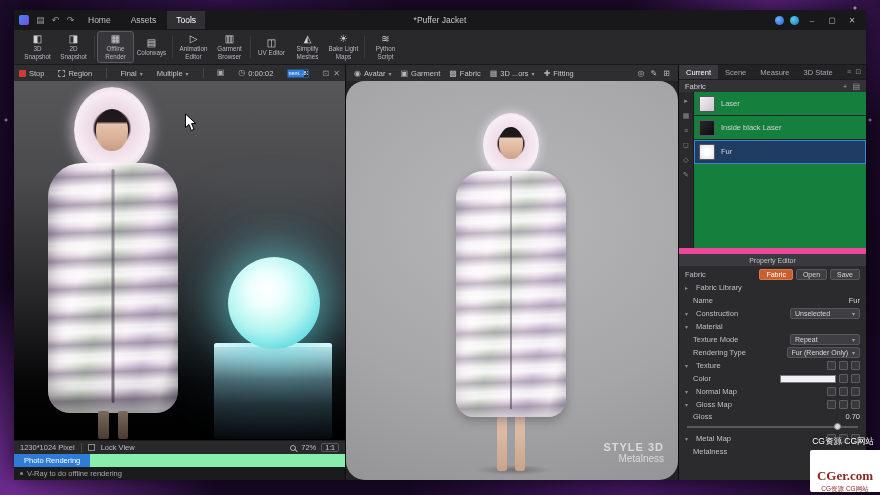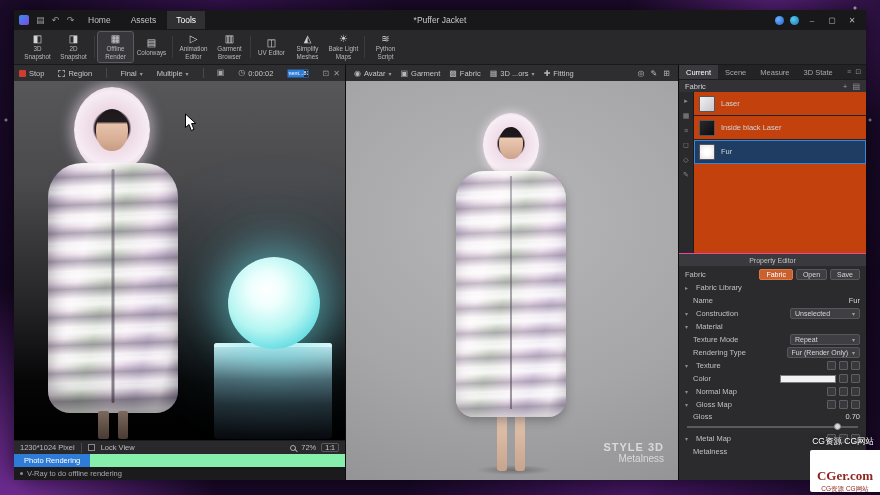--- a/index.html
+++ b/index.html
@@ -104,21 +104,21 @@
   .cursor{position:absolute;left:170px;top:32px;z-index:6;}
 
   
   .cp{width:333px;display:flex;flex-direction:column;border-right:1px solid #0d0d0f;min-width:0;}
   .ctb{height:16px;background:#2e2e31;display:flex;align-items:center;gap:9px;padding:0 8px;
        font-size:7.5px;color:#c6c6ca;flex:0 0 auto;white-space:nowrap;}
   .cbtn{display:flex;align-items:center;gap:3px;}
   .cicon{font-size:8px;color:#b6b6ba;}
   .ctb-right{margin-left:auto;display:flex;gap:6px;font-size:8px;color:#b6b6ba;}
   .cviewport{flex:1;position:relative;overflow:hidden;
-    background:radial-gradient(ellipse 120% 80% at 50% 35%,#b6b6b8 0%,#a6a6a8 55%,#909092 100%);}
+    background:radial-gradient(ellipse 120% 80% at 50% 35%,#b6b6b8 0%,#a6a6a8 55%,#909092 100%);border-radius:19px;}
   .style3d{position:absolute;right:14px;bottom:16px;text-align:right;color:rgba(255,255,255,.62);}
   .style3d .l1{font-size:11px;font-weight:bold;letter-spacing:1px;}
   .style3d .l2{font-size:10px;}
 
   .avatarC{position:absolute;left:110px;top:32px;width:110px;height:360px;}
   .hoodC{position:absolute;left:27px;top:0;width:56px;height:64px;border-radius:50%;
     background:radial-gradient(circle at 50% 48%,#2a2326 29%,#eedbe7 33%,#f8eef4 64%,#e8d4e2 80%,rgba(240,225,238,.15) 97%);
     box-shadow:0 0 9px 2px rgba(240,228,240,.6);}
   .faceC{position:absolute;left:43px;top:14px;width:24px;height:32px;border-radius:50% 50% 46% 46%;
     background:linear-gradient(180deg,#181417 0%,#201a1e 30%,#ecc9b2 36%,#ddb49c 72%,#cba28b 100%);}
@@ -136,21 +136,21 @@
 
   
   .rp{flex:1;display:flex;flex-direction:column;background:#2b2b2e;min-width:0;font-size:7.5px;color:#c6c6ca;}
   .rtabs{height:14px;background:#232326;display:flex;align-items:center;flex:0 0 auto;}
   .rtab{padding:0 7px;height:100%;display:flex;align-items:center;color:#a8a8ac;text-align:right;}
   .rtab.active{background:#3a3a3e;color:#fff;}
   .rtabs-right{margin-left:auto;display:flex;gap:4px;padding-right:5px;color:#8a8a8e;font-size:7px;}
   .fheader{height:13px;background:#323236;display:flex;align-items:center;padding:0 6px;flex:0 0 auto;
            border-top:1px solid #1c1c1e;color:#d0d0d4;}
   .fheader-right{margin-left:auto;display:flex;gap:5px;color:#9a9a9e;font-size:8px;}
-  .fbody{height:162px;display:flex;flex:0 0 auto;border-bottom:1px solid #ec4899;background:#c2410c;}
+  .fbody{height:162px;display:flex;flex:0 0 auto;border-bottom:6px solid #ec4899;background:#15803d;}
   .fstrip{width:15px;background:#2a2a2d;border-right:1px solid #1c1c1e;display:flex;flex-direction:column;
           align-items:center;gap:7px;padding-top:5px;color:#8a8a8e;font-size:7px;flex:0 0 auto;}
   .flist{flex:1;overflow:hidden;}
   .fitem{height:24px;display:flex;align-items:center;gap:6px;padding:0 5px;border-bottom:1px solid #232326;color:#d2d2d6;}
   .fitem.selected{background:#1f3c63;outline:1px solid #3f85d6;outline-offset:-1px;}
   .fthumb{width:16px;height:16px;border:1px solid #56565a;border-radius:1px;flex:0 0 auto;}
   .th-laser{background:linear-gradient(135deg,#f2f2f4,#c6c6cc);}
   .th-black{background:linear-gradient(135deg,#2a2a2e,#0c0c0e);}
   .th-fur{background:radial-gradient(circle,#ffffff 30%,#e6dee6 100%);}
 

